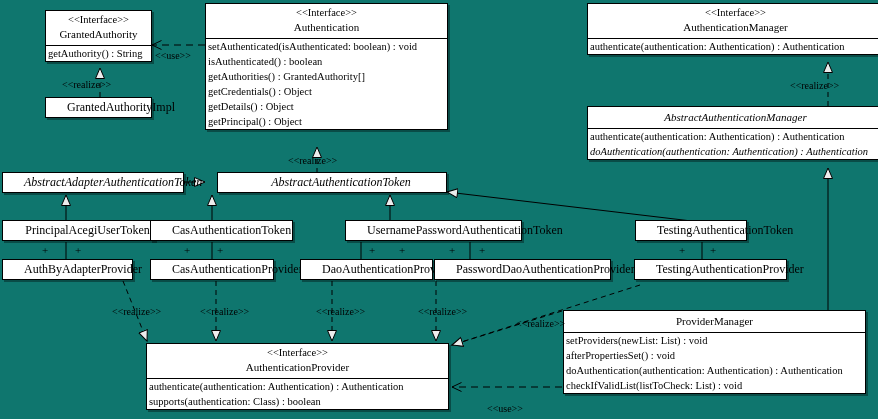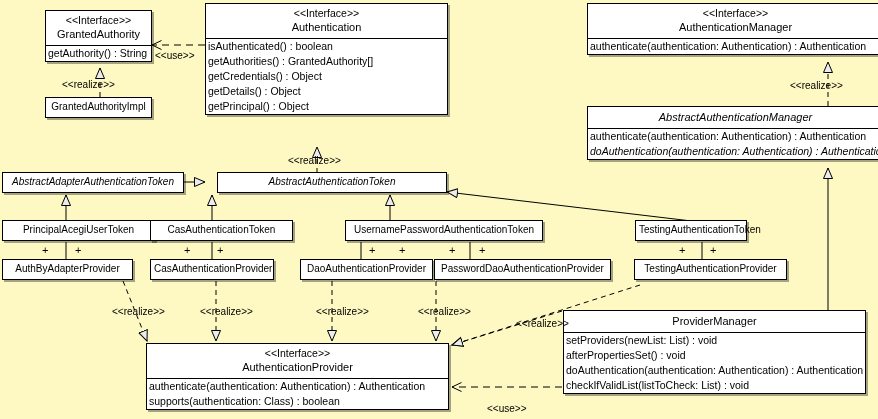--- a/index.html
+++ b/index.html
@@ -4,22 +4,22 @@
 <style>
   html, body {
     margin: 0;
     padding: 0;
     background: #ececec;
   }
   #canvas {
     position: relative;
     width: 878px;
     height: 419px;
-    background: #fef9c3;
-    font-family: Liberation Sans, sans-serif;
+    background: #0f766e;
+    font-family: Liberation Serif, serif;
     overflow: hidden;
   }
   svg.wires {
     position: absolute;
     left: 0; top: 0;
     width: 878px; height: 419px;
     pointer-events: none;
   }
   .uml {
     position: absolute;
@@ -60,24 +60,25 @@
     font-size: 10.5px;
     line-height: 15px;
     padding: 0 1px 0 2px;
     white-space: nowrap;
     overflow: hidden;
     color: #000;
   }
   .op.abstract { font-style: italic; }
   .simple {
     text-align: center;
-    font-size: 10px;
+    font-size: 12px;
     line-height: 16px;
     padding: 1px 3px 2px 3px;
     white-space: nowrap;
+    margin-left: 18px;
   }
   .simple.abstract { font-style: italic; }
   .lbl {
     position: absolute;
     font-size: 10px;
     line-height: 11px;
     color: #000;
     white-space: nowrap;
     z-index: 6;
   }
@@ -167,20 +168,21 @@
     <div class="simple">GrantedAuthorityImpl</div>
   </div>
 
   <div class="uml" style="left:205px; top:3px; width:243px;">
     <div class="hdr">
       <span class="stereo">&lt;&lt;Interface&gt;&gt;</span>
       <span class="cname">Authentication</span>
     </div>
     <div class="sep"></div>
     <div class="ops">
+      <div class="op">setAuthenticated(isAuthenticated: boolean) : void</div>
       <div class="op">isAuthenticated() : boolean</div>
       <div class="op">getAuthorities() : GrantedAuthority[]</div>
       <div class="op">getCredentials() : Object</div>
       <div class="op">getDetails() : Object</div>
       <div class="op">getPrincipal() : Object</div>
     </div>
   </div>
 
   <div class="uml" style="left:587px; top:3px; width:297px;">
     <div class="hdr">
@@ -213,21 +215,21 @@
   </div>
 
   <div class="uml" style="left:2px; top:220px; width:153px;">
     <div class="simple">PrincipalAcegiUserToken</div>
   </div>
 
   <div class="uml" style="left:150px; top:220px; width:143px;">
     <div class="simple">CasAuthenticationToken</div>
   </div>
 
-  <div class="uml" style="left:345px; top:220px; width:198px;">
+  <div class="uml" style="left:345px; top:220px; width:177px;">
     <div class="simple">UsernamePasswordAuthenticationToken</div>
   </div>
 
   <div class="uml" style="left:635px; top:220px; width:112px;">
     <div class="simple">TestingAuthenticationToken</div>
   </div>
 
   <div class="uml" style="left:2px; top:259px; width:131px;">
     <div class="simple">AuthByAdapterProvider</div>
   </div>

